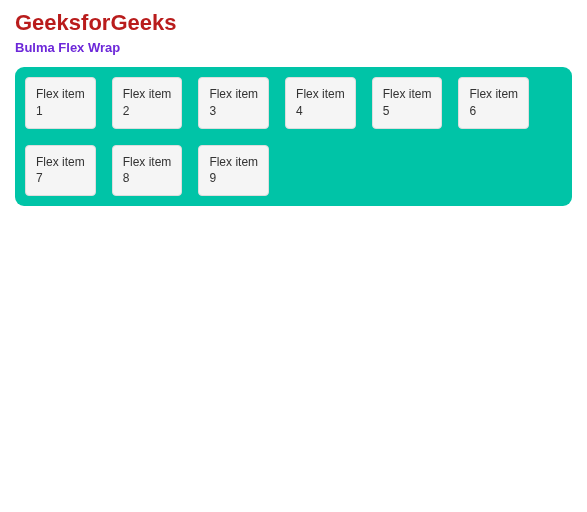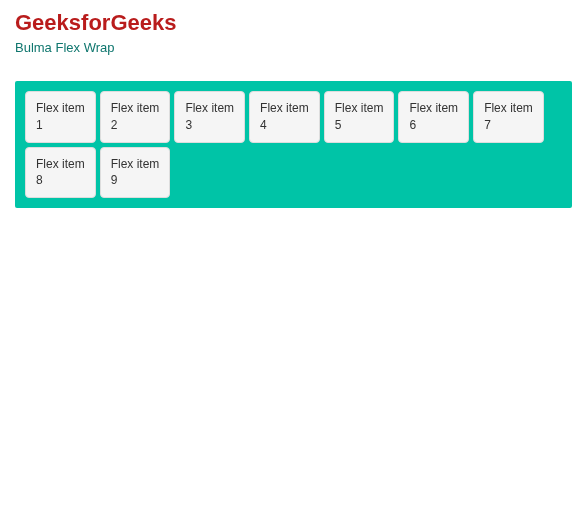--- a/index.html
+++ b/index.html
@@ -16,32 +16,32 @@
 
     .site-title {
       color: #b91c1c;
       font-size: 22px;
       font-weight: bold;
       margin-bottom: 4px;
     }
 
     .page-title {
       font-size: 13px;
-      font-weight: normal;
-      color: #0f766e;
-      margin-bottom: 26px;
+      font-weight: bold;
+      color: #6d28d9;
+      margin-bottom: 12px;
     }
 
     .flex-container {
       background-color: #00c4a7;
       padding: 10px;
       display: flex;
       flex-wrap: wrap;
-      gap: 4px;
-      border-radius: 2px;
+      gap: 16px;
+      border-radius: 9px;
     }
 
     .flex-item {
       background: #f5f5f5;
       border: 1px solid #ddd;
       border-radius: 4px;
       padding: 8px 10px;
       font-size: 12px;
       color: #333;
       min-width: 58px;

